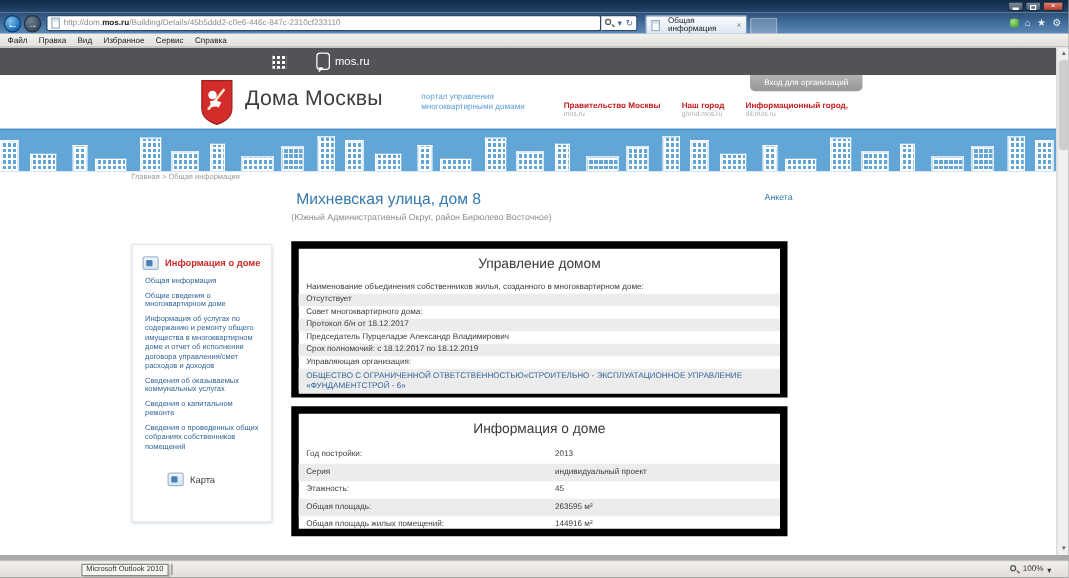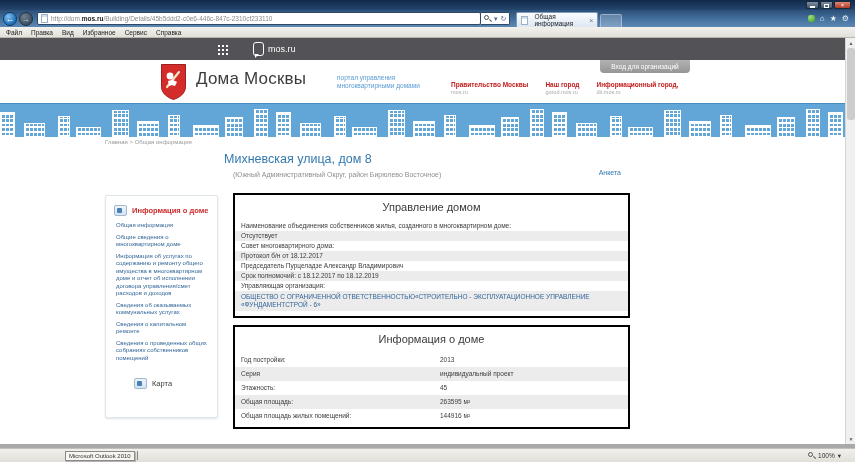--- a/index.html
+++ b/index.html
@@ -80,37 +80,37 @@
     border-top:1px solid #478cbf; display:flex; align-items:flex-end; overflow:hidden; }
   .bld { flex:0 0 auto; border:1px solid #fff; border-bottom:none;
     background-color:#61a6d7;
     background-image:repeating-linear-gradient(90deg,#fff 0 1.5px,transparent 1.5px 4px),
                      repeating-linear-gradient(0deg,#fff 0 1.5px,transparent 1.5px 4.5px); }
 
   .breadcrumb { position:absolute; left:105px; top:101px; font-size:6px; color:#9a9a9a; }
   .breadcrumb a { color:#9a9a9a; text-decoration:none; }
 
   
-  .pagetitle { position:absolute; left:224px; top:114px; width:397px; display:flex;flex-direction:column; }
+  .pagetitle { position:absolute; left:237px; top:114px; width:397px; display:flex; }
   .pagetitle .t { font-size:12.5px; color:#3379ae; }
   .pagetitle .anketa { margin-left:auto; font-size:7px; color:#3379ae; margin-top:3px; }
   .pagesub { position:absolute; left:233px; top:133px; font-size:7px; color:#8f8f8f; }
 
   .sidecard { position:absolute; left:105px; top:157px; width:113px; height:223px; background:#fff;
     border:1px solid #dfe6ec; box-shadow:0 1px 2px rgba(120,150,180,.25); border-radius:2px; padding:9px 8px; }
   .sechead { display:flex; align-items:center; gap:5px; margin-bottom:6px; }
   .secicon { width:13px; height:11px; border:1px solid #9fb8cf; border-radius:2px; background:linear-gradient(180deg,#eef5fb,#d3e4f2); position:relative; flex:0 0 auto;}
   .secicon:after { content:""; position:absolute; left:2px; top:2px; width:5px; height:5px; background:#4a7fb5; border-radius:1px; }
   .sechead .st { font-size:7.5px; font-weight:bold; color:#cc2a2a; }
   .sidelinks { padding-left:2px; }
   .sidelinks a { display:block; font-size:6px; line-height:7.5px; color:#336699; text-decoration:none; margin-bottom:4px; }
   .sechead.map { margin-top:16px;margin-left:20px; }
   .sechead.map .st { color:#3c3c3c; font-weight:normal; }
 
-  .panel { position:absolute; left:233px; width:397px; background:#fff; border:2px solid #000000; }
+  .panel { position:absolute; left:233px; width:397px; background:#fff; border:6px solid #000000; }
   .panel.p1 { top:155px; height:125px; }
   .panel.p2 { top:287px; height:104px; }
   .ptitle { text-align:center; font-size:11px; color:#3a3a3a; padding:6px 0 8px; }
   .mrow { font-size:6.5px; color:#3c3c3c; line-height:10px; padding:0 6px; }
   .mrow.shaded { background:#ececec; }
   .mrow.linkrow { line-height:8px; padding:2px 6px; color:#336699; }
   .iprow { display:flex; font-size:6.5px; color:#3c3c3c; line-height:14px; }
   .iprow.shaded { background:#ececec; }
   .iplabel { flex:0 0 205px; padding-left:6px; }
   .ipvalue { flex:1; }

